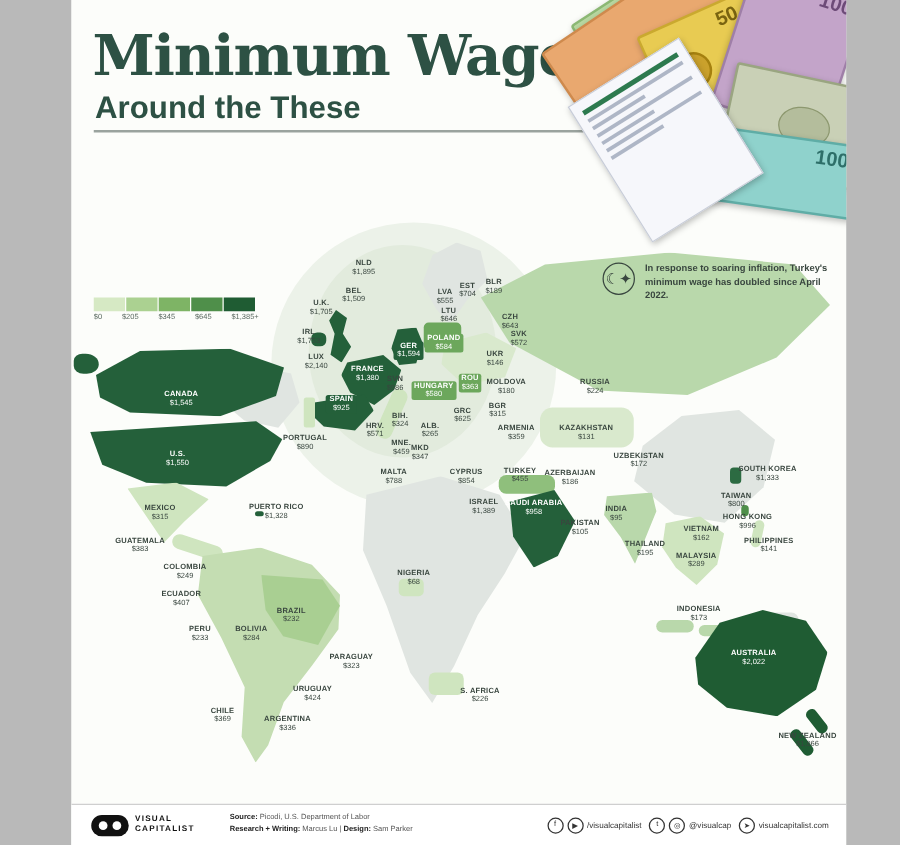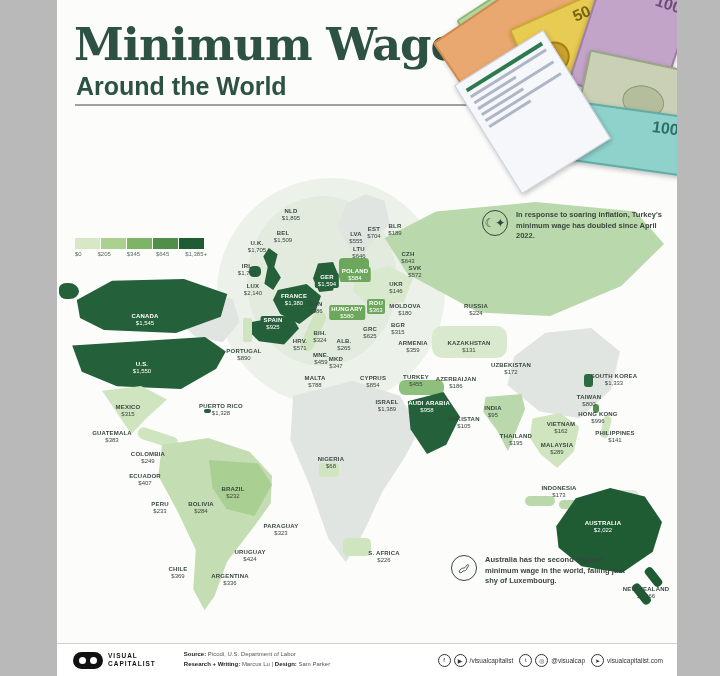--- a/index.html
+++ b/index.html
@@ -87,21 +87,21 @@
            align-items:center;justify-content:center;font-size:6px;color:#333;}
   .soc-group{display:flex;align-items:center;gap:3px;}
 </style>
 </head>
 <body>
 
 <div class="stage">
   <div class="page">
 
     <div class="title">Minimum Wage</div>
-    <div class="subtitle">Around the World</div>
+    <div class="subtitle">Around the These</div>
     <div class="rule"></div>
 
     <div class="legend">
       <div class="sw-row">
           <span class="sw" style="background: rgb(214, 233, 196);"></span>
           <span class="sw" style="background: rgb(171, 209, 145);"></span>
           <span class="sw" style="background: rgb(126, 180, 101);"></span>
           <span class="sw" style="background: rgb(79, 143, 74);"></span>
           <span class="sw" style="background: rgb(31, 92, 51);"></span>
         </div>
@@ -181,28 +181,20 @@
       <div class="blob" style="left:545px;top:266px;width:8px;height:22px;background:#cfe5bf;border-radius:4px;transform:rotate(12deg);"></div>
       <div class="blob" style="left:536px;top:254px;width:6px;height:9px;background:#4f8f4a;border-radius:3px;"></div>
       <div class="blob" style="left:490px;top:338px;width:115px;height:85px;background:#1f5c33;clip-path:polygon(8% 45%,25% 12%,55% 0%,85% 10%,100% 40%,92% 75%,65% 100%,30% 92%,10% 70%);"></div>
       <div class="blob" style="left:592px;top:416px;width:9px;height:22px;background:#1f5c33;border-radius:4px;transform:rotate(-38deg);"></div>
       <div class="blob" style="left:580px;top:432px;width:9px;height:24px;background:#1f5c33;border-radius:4px;transform:rotate(-38deg);"></div>
 
       <div class="callout callout-turkey">
         <div class="ico">☾✦</div>
         <div class="txt">In response to soaring inflation, Turkey's minimum wage has doubled since April 2022.</div>
       </div>
-      <div class="callout callout-australia">
-        <div class="ico">
-          <svg width="14" height="14" viewBox="0 0 14 14">
-            <path d="M2 11 C3 8 5 7 7 7 C8 7 9 5 10 4 C11 3 12 4 11.5 5 L10 7 C10 9 8 10 6 10 L4 12 Z" fill="none" stroke="#39463f" stroke-width="0.9"></path>
-          </svg>
-        </div>
-        <div class="txt">Australia has the second highest minimum wage in the world, falling just shy of Luxembourg.</div>
-      </div>
     <div class="lbl on-dark" style="left: 88px; top: 163px;">
           <div class="cname">CANADA</div>
           <div class="cval">$1,545</div>
         </div>
         <div class="lbl on-dark" style="left: 85px; top: 211px;">
           <div class="cname">U.S.</div>
           <div class="cval">$1,550</div>
         </div>
         <div class="lbl plain" style="left: 71px; top: 254px;">
           <div class="cname">MEXICO</div>

